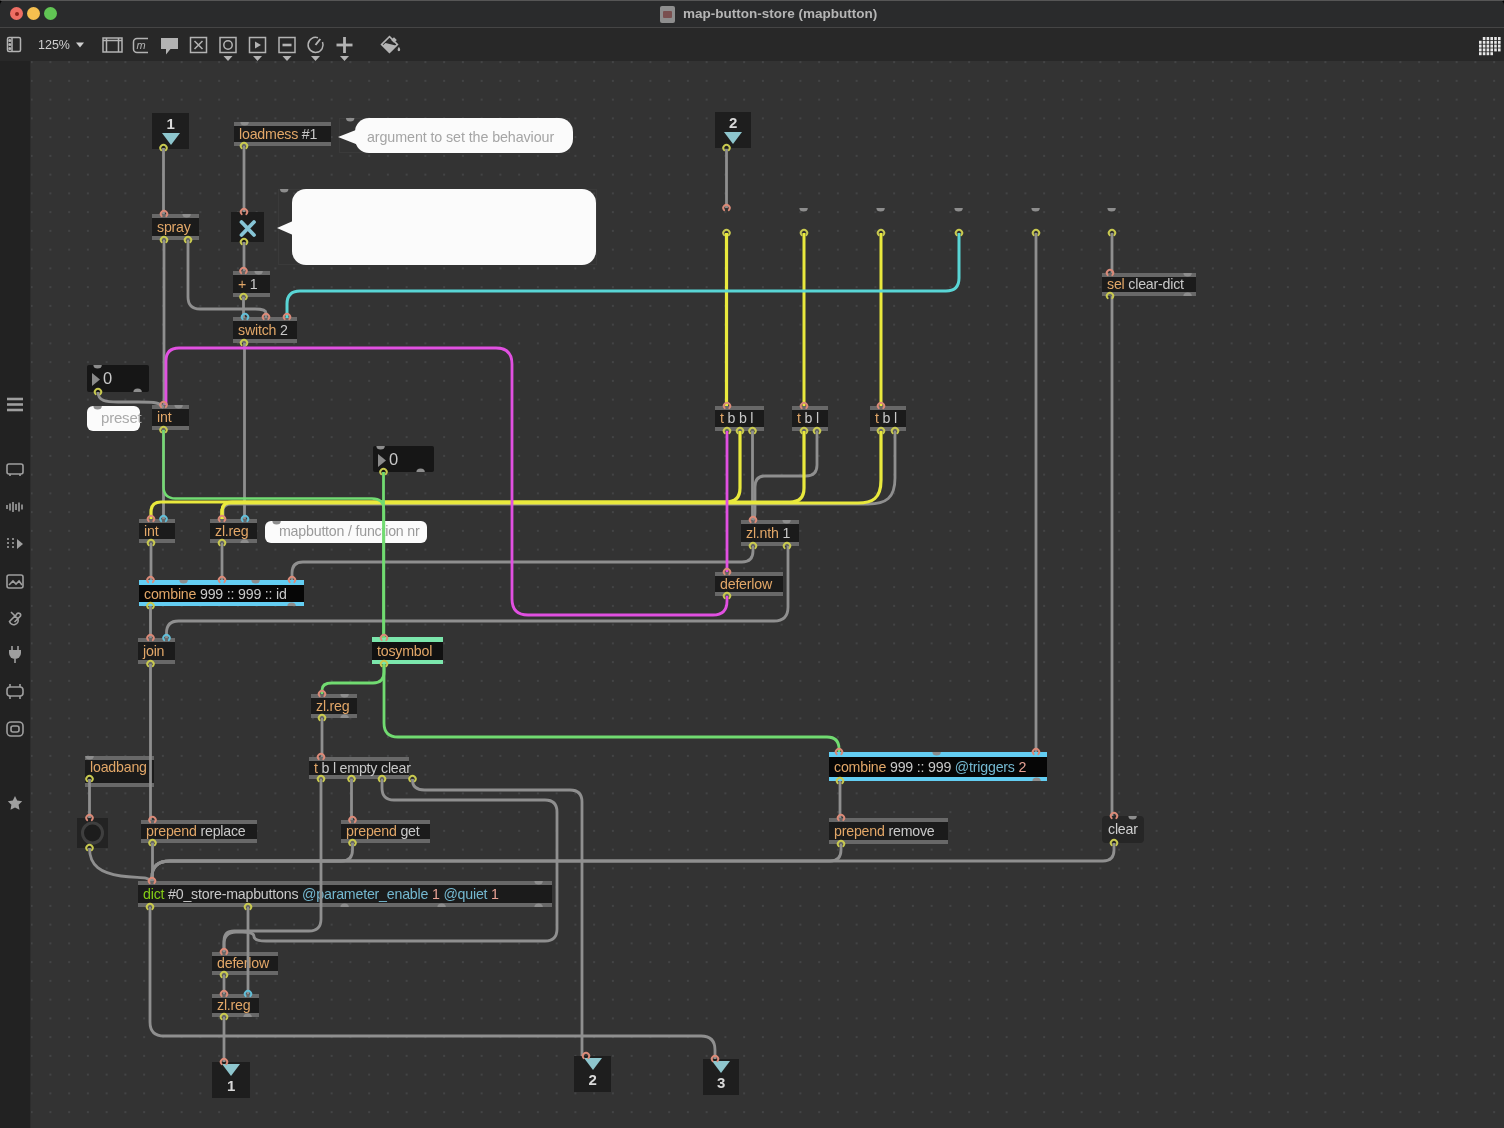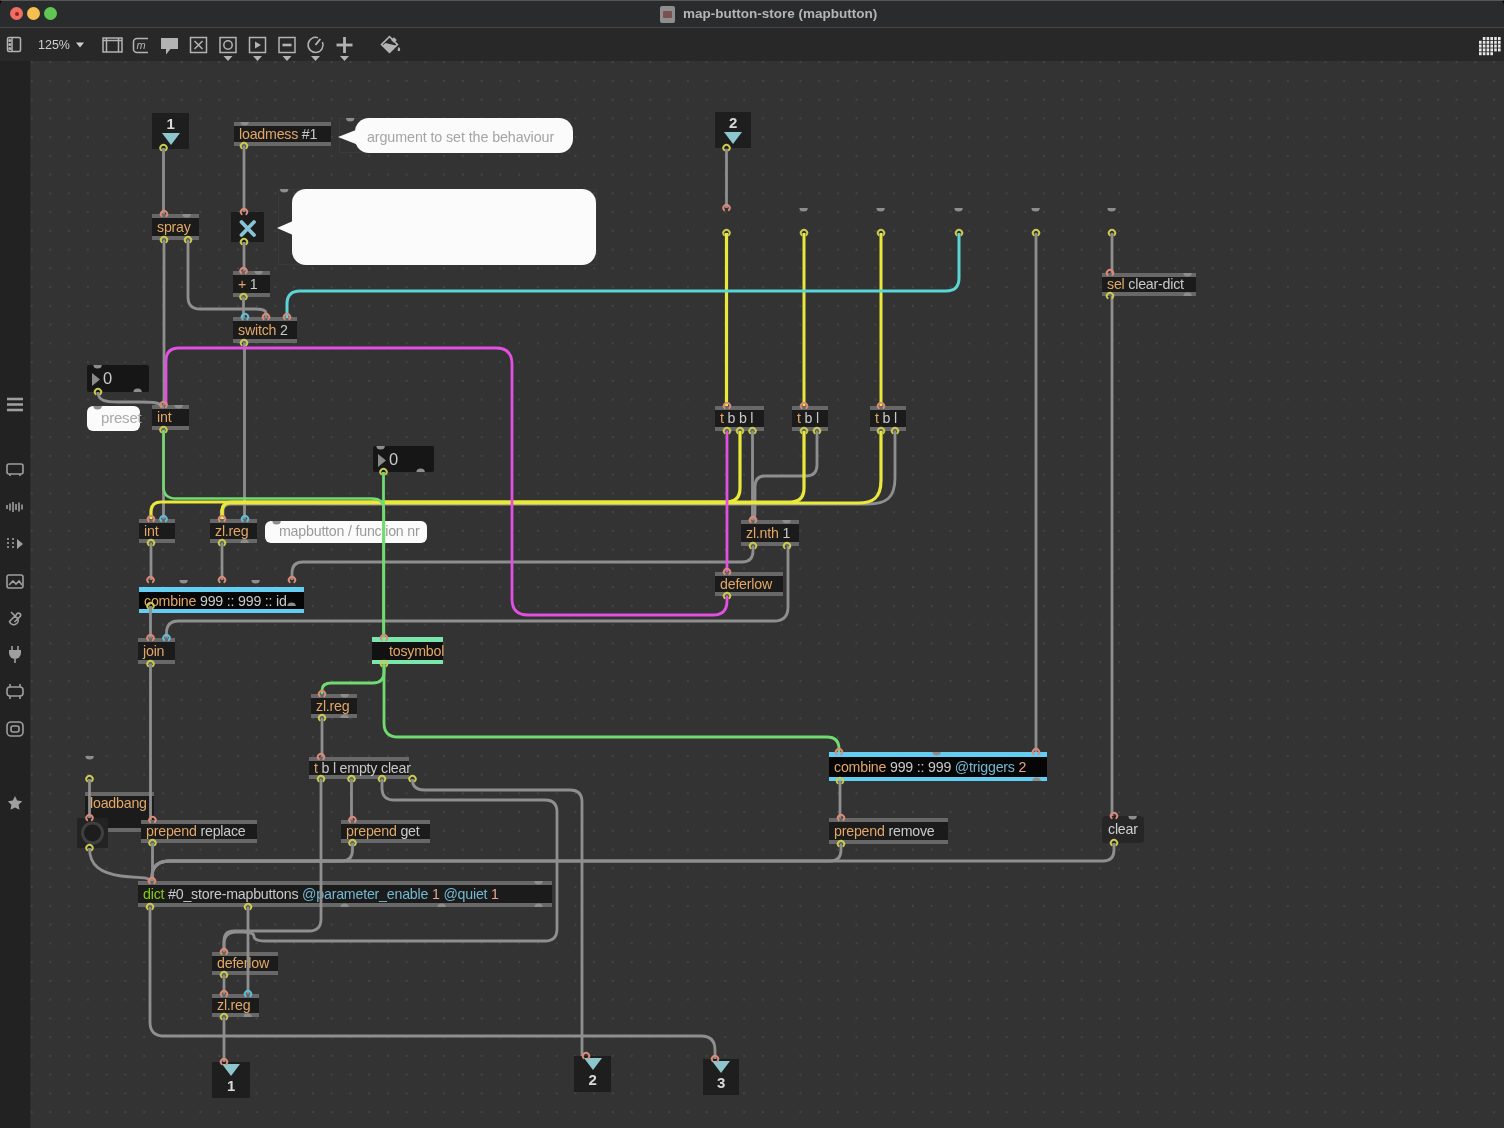--- a/index.html
+++ b/index.html
@@ -3,21 +3,21 @@
 *{margin:0;padding:0;box-sizing:border-box}
 body{width:1504px;height:1128px;overflow:hidden;background:#000;font-family:"Liberation Sans",sans-serif;position:relative}
 #title{position:absolute;left:0;top:0;width:1504px;height:28px;background:#2a2b2c;border-radius:5px 5px 0 0}
 .tl{position:absolute;top:7px;width:13px;height:13px;border-radius:50%}
 #toolbar{position:absolute;left:0;top:28px;width:1504px;height:33px;background:#282828}
 #sidebar{position:absolute;left:0;top:61px;width:31px;height:1067px;background:#222;border-right:1px solid #2d2d2d}
 #canvas{position:absolute;left:31px;top:61px;width:1473px;height:1067px;background-color:#333;background-image:radial-gradient(circle 1px at 1px 1px,#434445 0,#434445 0.85px,transparent 1.1px);background-size:18.75px 18.75px;background-position:-0.35px 0.15px}
 .bx{position:absolute;font-size:14.2px;line-height:17px;white-space:nowrap;letter-spacing:-0.2px}
 .obj{background:#1b1b1b;border-top:4px solid #686868;border-bottom:4px solid #686868;padding-left:5px;color:#c9c9c9}
 .sel{background:#060606;border-top:5px solid #63cdf2;border-bottom:4px solid #63cdf2;padding-left:5px;color:#c9c9c9}
-.mint{background:#111;border-top:5px solid #7be6ac;border-bottom:4px solid #7be6ac;padding-left:17px;color:#c9c9c9}
+.mint{background:#111;border-top:5px solid #7be6ac;border-bottom:4px solid #7be6ac;padding-left:5px;color:#c9c9c9}
 .msg{background:#262626;border-radius:4px;padding-left:6px;color:#d0d0d0}
 .white{background:#fbfbfb;border-radius:6px;padding-left:14px;color:#9a9a9a}
 .numbox{background:#161616;border-radius:2px;color:#c8c8c8}
 .iobox{background:#1e1e1e;color:#d9d9d9;font-weight:bold;text-align:center;font-size:15px}
 .tri{width:0;height:0;border-left:9.5px solid transparent;border-right:9.5px solid transparent;border-top:12px solid #8ec6ce;margin:0 auto}
 svg.cords{position:absolute;left:0;top:0;pointer-events:none}
 </style></head><body>
 <div id="title">
 <div style="position:absolute;left:0;top:0;width:1504px;height:1px;background:#565656;border-radius:5px 5px 0 0"></div>
 <div style="position:absolute;left:0;top:27px;width:1504px;height:1px;background:#454545"></div>
@@ -168,26 +168,26 @@
       </svg>0</div>
 <div class="bx white" style="left:56px;top:345px;width:53px;height:25px;line-height:24px;font-size:15px;"><span style="color:#a9a9a9">preset</span></div>
 <div class="bx obj" style="left:121px;top:344px;width:37px;height:25px;line-height:17px;"><span style="color:#e2a768">int</span></div>
 <div class="bx obj" style="left:684px;top:345px;width:49px;height:25px;line-height:17px;"><span style="color:#e2a768">t</span><span style="color:#c9c9c9"> b b l</span></div>
 <div class="bx obj" style="left:761px;top:345px;width:36px;height:25px;line-height:17px;"><span style="color:#e2a768">t</span><span style="color:#c9c9c9"> b l</span></div>
 <div class="bx obj" style="left:839px;top:345px;width:36px;height:25px;line-height:17px;"><span style="color:#e2a768">t</span><span style="color:#c9c9c9"> b l</span></div>
 <div class="bx obj" style="left:710px;top:459px;width:58px;height:26px;line-height:18px;"><span style="color:#e2a768">zl.nth</span><span style="color:#c9c9c9"> 1</span></div>
 <div class="bx obj" style="left:108px;top:458px;width:36px;height:24px;line-height:16px;"><span style="color:#e2a768">int</span></div>
 <div class="bx obj" style="left:179px;top:458px;width:47px;height:24px;line-height:16px;"><span style="color:#e2a768">zl.reg</span></div>
 <div class="bx white" style="left:234px;top:460px;width:162px;height:22px;line-height:21px;"><span style="color:#9a9a9a">mapbutton / function nr</span></div>
-<div class="bx sel" style="left:108px;top:519px;width:165px;height:26px;line-height:18px;margin-top:7px;"><span style="color:#e2a768">combine</span><span style="color:#c9c9c9"> 999 :: 999 :: id</span></div>
+<div class="bx sel" style="left:108px;top:519px;width:165px;height:26px;line-height:18px;"><span style="color:#e2a768">combine</span><span style="color:#c9c9c9"> 999 :: 999 :: id</span></div>
 <div class="bx obj" style="left:107px;top:577px;width:37px;height:26px;line-height:18px;"><span style="color:#e2a768">join</span></div>
 <div class="bx mint" style="left:341px;top:576px;width:71px;height:27px;line-height:19px;"><span style="color:#e2a768">tosymbol</span></div>
 <div class="bx obj" style="left:684px;top:511px;width:68px;height:24px;line-height:16px;"><span style="color:#e2a768">deferlow</span></div>
 <div class="bx obj" style="left:280px;top:633px;width:46px;height:24px;line-height:16px;"><span style="color:#e2a768">zl.reg</span></div>
-<div class="bx obj" style="left:54px;top:695px;width:69px;height:40px;line-height:15px;margin-top:36px;"><span style="color:#e2a768">loadbang</span></div>
+<div class="bx obj" style="left:54px;top:695px;width:69px;height:31px;line-height:15px;"><span style="color:#e2a768">loadbang</span></div>
 <div class="bx obj" style="left:278px;top:696px;width:100px;height:22px;line-height:14px;"><span style="color:#e2a768">t</span><span style="color:#c9c9c9"> b l empty clear</span></div>
 <div class="bx" style="left:46px;top:757px;width:31px;height:30px;background:#232323"><svg width="31" height="30">
         <circle cx="15.5" cy="15.0" r="10" fill="#1d1d1d" stroke="#3f3f3f" stroke-width="3"></circle>
       </svg></div>
 <div class="bx obj" style="left:110px;top:759px;width:116px;height:23px;line-height:15px;"><span style="color:#e2a768">prepend</span><span style="color:#c9c9c9"> replace</span></div>
 <div class="bx obj" style="left:310px;top:759px;width:89px;height:23px;line-height:15px;"><span style="color:#e2a768">prepend</span><span style="color:#c9c9c9"> get</span></div>
 <div class="bx obj" style="left:107px;top:820px;width:414px;height:26px;line-height:18px;"><span style="color:#84cc16">dict</span><span style="color:#c9c9c9"> #0_store-mapbuttons </span><span style="color:#74b8d0">@parameter_enable</span><span style="color:#e8a295"> 1</span><span style="color:#74b8d0"> @quiet</span><span style="color:#e8a295"> 1</span></div>
 <div class="bx sel" style="left:798px;top:691px;width:218px;height:29px;line-height:21px;"><span style="color:#e2a768">combine</span><span style="color:#c9c9c9"> 999 :: 999 </span><span style="color:#74b8d0">@triggers</span><span style="color:#e8a295"> 2</span></div>
 <div class="bx obj" style="left:798px;top:757px;width:119px;height:26px;line-height:18px;"><span style="color:#e2a768">prepend</span><span style="color:#c9c9c9"> remove</span></div>
 <div class="bx msg" style="left:1071px;top:755px;width:42px;height:27px;line-height:26px;"><span style="color:#d0d0d0">clear</span></div>

